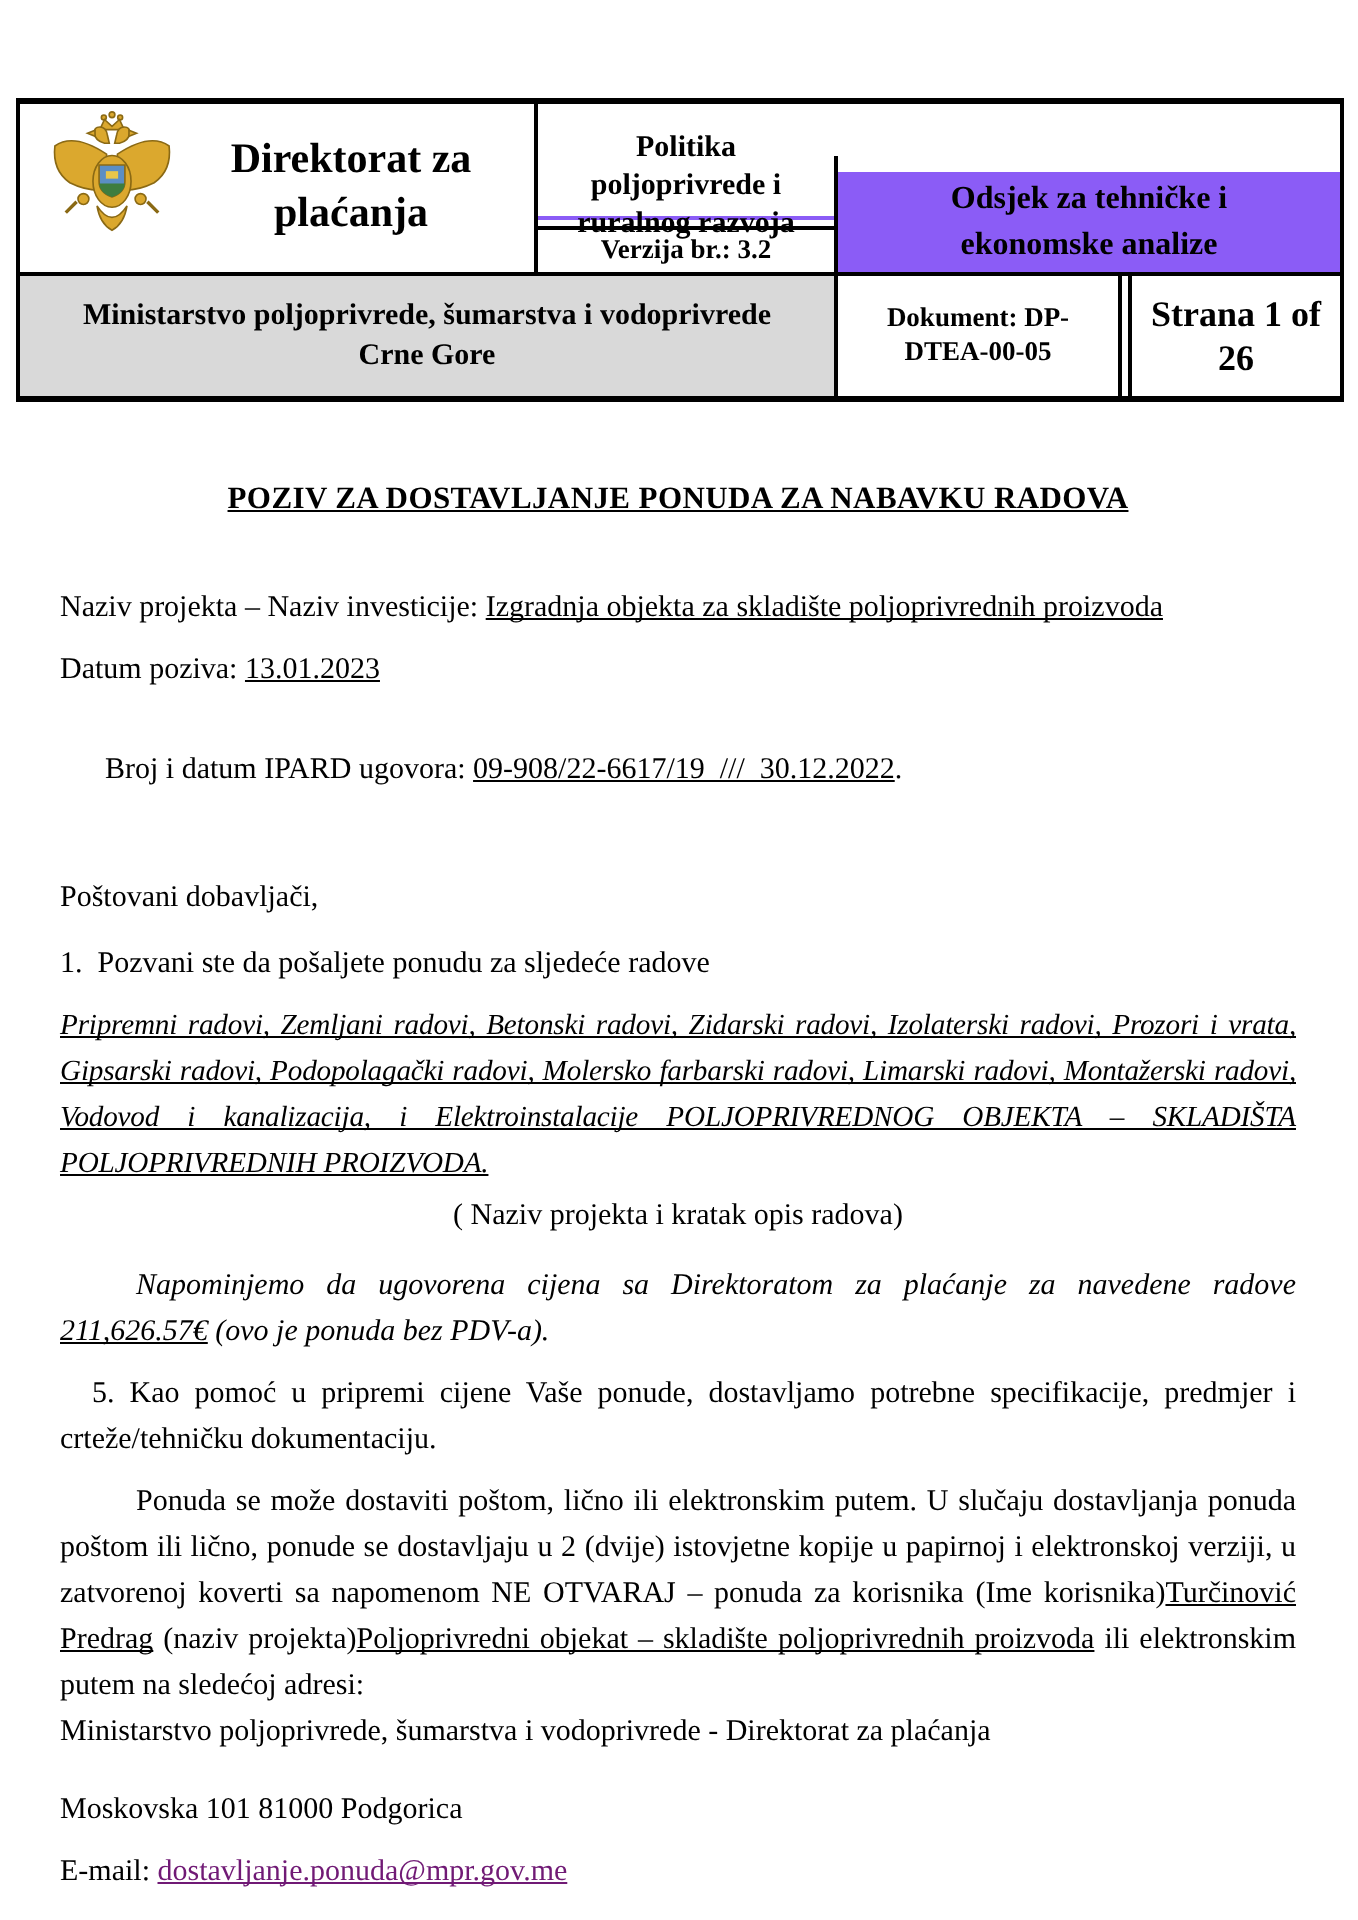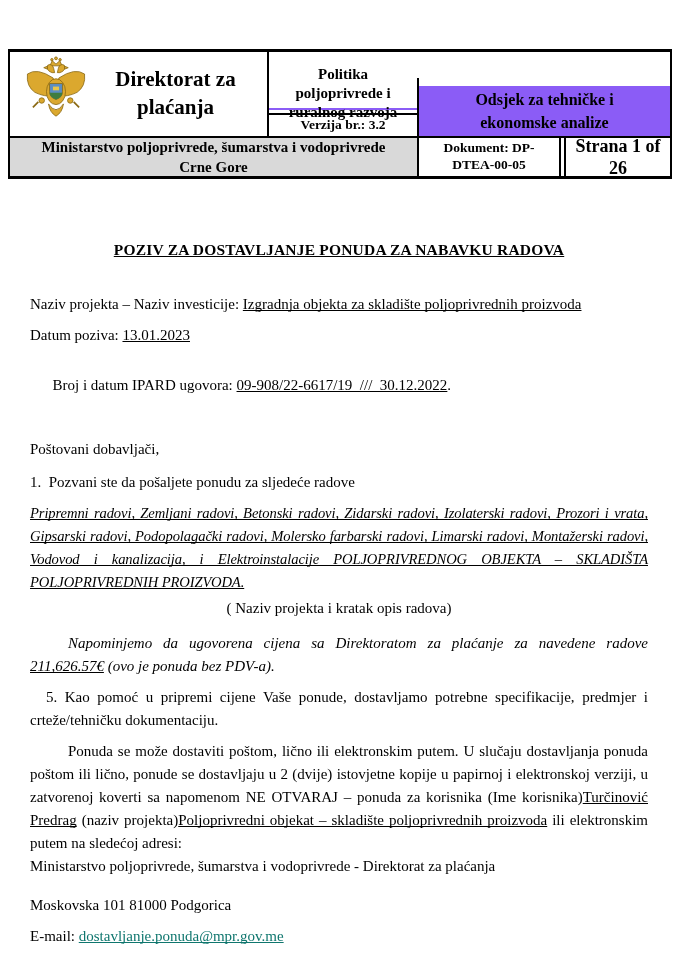--- a/index.html
+++ b/index.html
@@ -10,21 +10,21 @@
     font-family:"Liberation Serif","DejaVu Serif",serif;
     color:#000; overflow:hidden;
   }
   
   .hdr {
     position:absolute; left:8px; top:49px; width:664px;
     border:2px solid #000; border-top-width:3px; border-bottom-width:3px;
     background:#fff;
   }
   .hdr-row1 { display:flex; height:86px; border-bottom:2px solid #000;align-items:flex-end; }
-  .hdr-row2 { display:flex; height:38px; }
+  .hdr-row2 { display:flex; height:60px; }
   .cell {
     display:flex; align-items:center; justify-content:center;
     text-align:center; font-weight:bold; line-height:1.25;
   }
   .c-logo-title { width:259px; border-right:2px solid #000; padding:4px 6px 4px 12px; justify-content:flex-start; }
   .dir-title { flex:1; font-size:21px; line-height:1.3; text-align:center; font-weight:bold; }
   .c-mid { width:150px; border-right:2px solid #000; display:flex; flex-direction:column; }
   .c-politika { height:32px; border-bottom:2px solid #8b5cf6; font-size:15px; padding:2px 6px; }
   .gap-h { height:3px; }
   .c-verzija { flex:1; border-top:2px solid #000; font-size:13.5px; padding:2px 6px; }
@@ -43,21 +43,21 @@
   .p-broj  { margin-top:4px; white-space:pre-wrap; }
   .p-postovani { margin-top:18px; }
   .p-pozvani { margin-top:10px; white-space:pre-wrap; }
   .p-works { margin-top:8px; text-align:justify; font-style:italic; font-size:14.6px; letter-spacing:-0.1px; }
   .p-caption { margin-top:3px; text-align:center; }
   .p-note { margin-top:12px; text-align:justify; text-indent:38px; font-style:italic; }
   .p-item2 { margin-top:8px; text-align:justify; text-indent:16px; }
   .p-delivery { margin-top:8px; text-align:justify; text-indent:38px; }
   .p-moskovska { margin-top:16px; }
   .p-email { margin-top:8px; }
-  .email-link { color:#0f766e; text-decoration:underline; text-decoration-skip-ink:none; cursor:pointer; }
+  .email-link { color:#701a75; text-decoration:underline; text-decoration-skip-ink:none; cursor:pointer; }
 </style>
 </head>
 <body>
 
 <div class="page">
 
   <div class="hdr">
     <div class="hdr-row1">
 
       <div class="cell c-logo-title">

